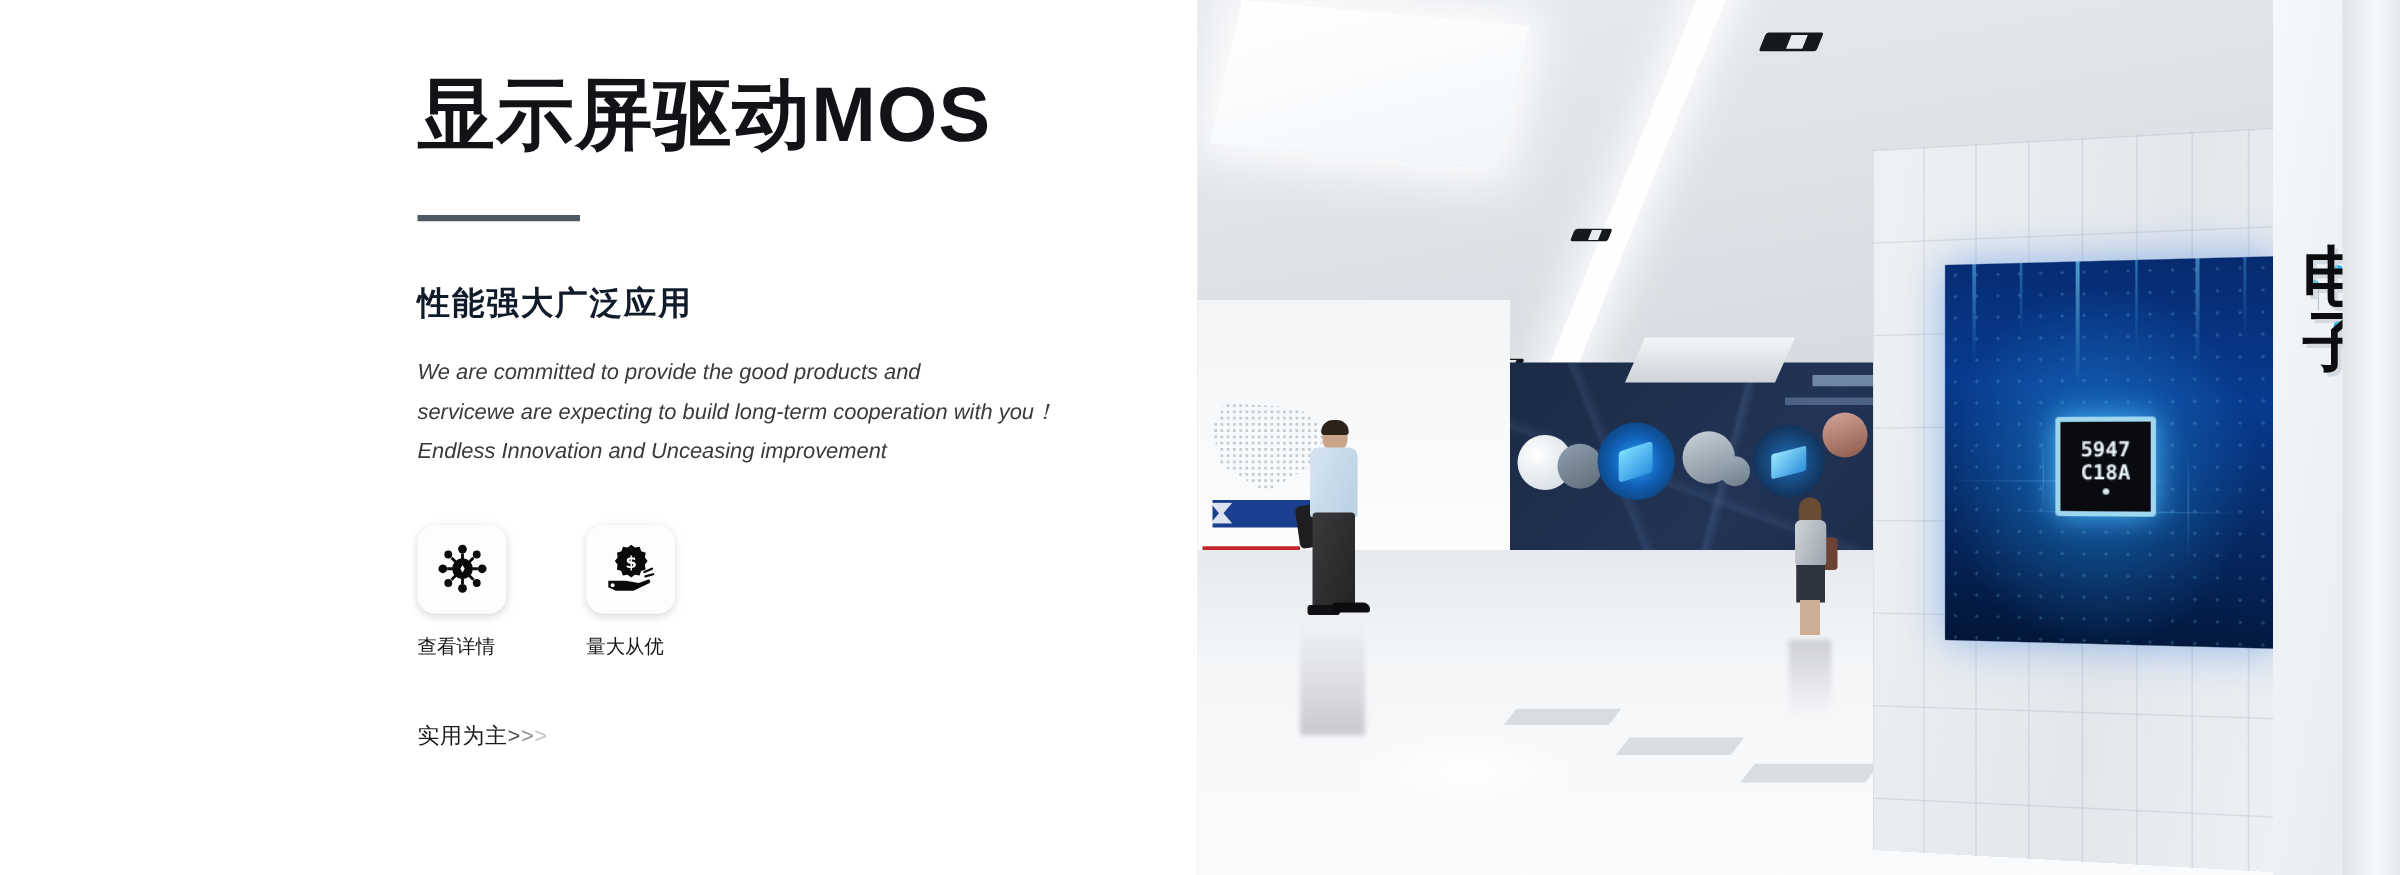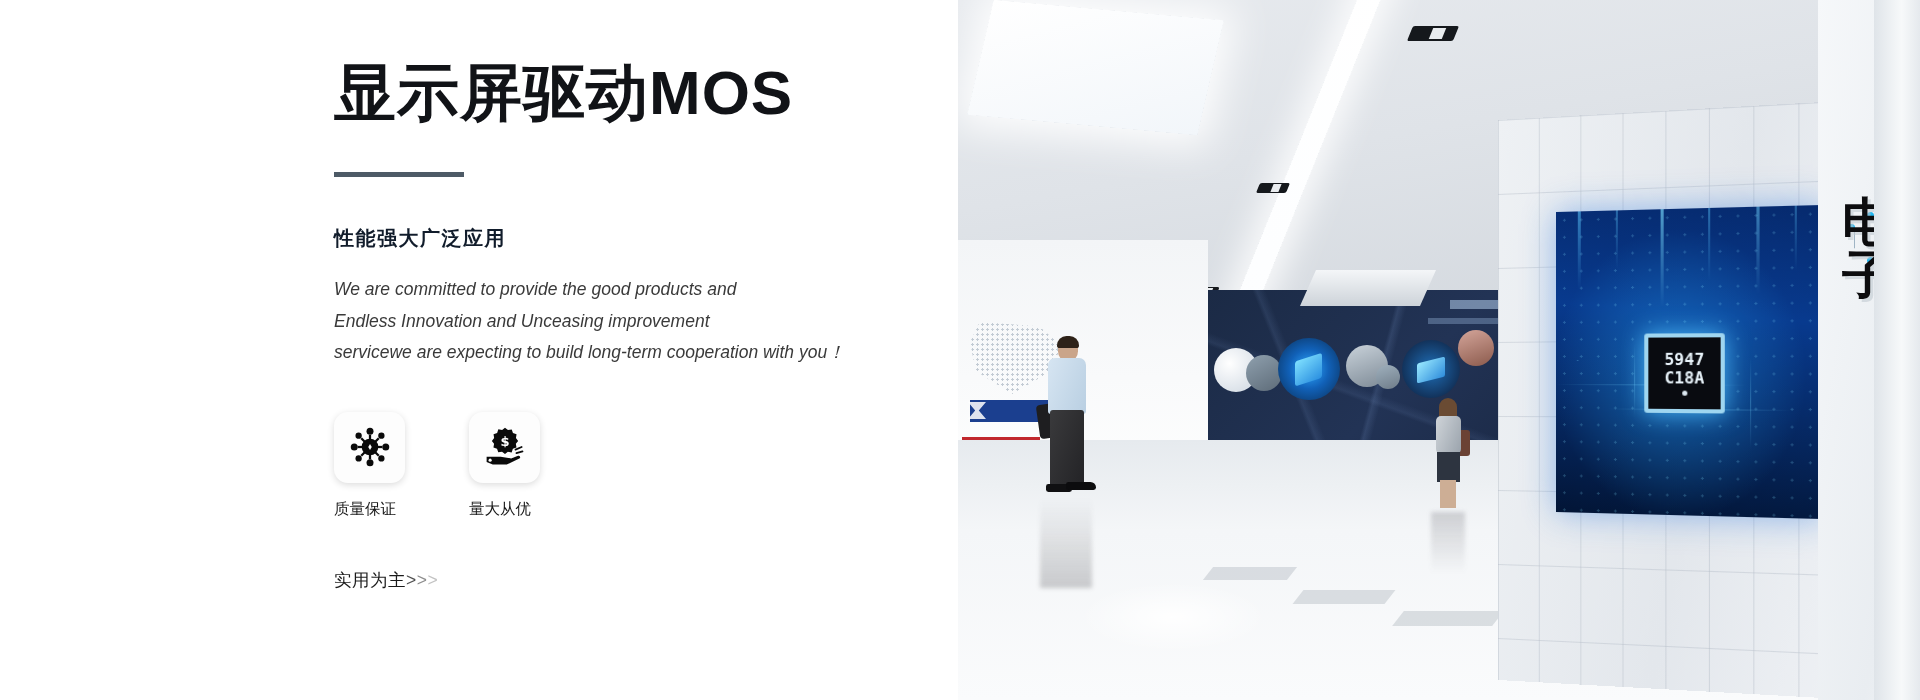--- a/index.html
+++ b/index.html
@@ -28,21 +28,21 @@
     letter-spacing:1px;
     white-space:nowrap;
   }
   .divider {
     width:130px; height:5px;
     background:#4d5a66;
     margin-top:45px;
   }
   .subhead {
     margin-top:48px;
-    font-size:20px;
+    font-size:26px;
     font-weight:700;
     color:#111c2b;
     letter-spacing:1.5px;
   }
   .paragraph {
     margin-top:22px;
     font-size:17.5px;
     line-height:1.78;
     color:#3a3a3a;
     font-weight:400;
@@ -311,22 +311,22 @@
     <div class="content">
 
       <h1 class="headline">显示屏驱动MOS</h1>
 
       <div class="divider"></div>
 
       <h2 class="subhead">性能强大广泛应用</h2>
 
       <p class="paragraph">
         <span>We are committed to provide the good products and</span>
+        <span>servicewe are expecting to build long-term cooperation with you！</span>
         <span>Endless Innovation and Unceasing improvement</span>
-        <span>servicewe are expecting to build long-term cooperation with you！</span>
       </p>
 
       
       <div class="features">
 
 
         <div class="feature">
           <div class="badge">
             <svg viewBox="0 0 48 48">
               <circle cx="24" cy="24" r="9.5"></circle>
@@ -344,21 +344,21 @@
                   <line x1="24" y1="33" x2="24" y2="38"></line>
                 <line x1="10" y1="24" x2="15" y2="24"></line>
                   <line x1="33" y1="24" x2="38" y2="24"></line>
                 <line x1="14" y1="14" x2="18" y2="18"></line>
                   <line x1="30" y1="18" x2="34" y2="14"></line>
                 <line x1="14" y1="34" x2="18" y2="30"></line>
                   <line x1="30" y1="30" x2="34" y2="34"></line>
               </g>
             </svg>
           </div>
-          <div class="feature-label">质量保证</div>
+          <div class="feature-label">查看详情</div>
         </div>
 
         <div class="feature">
           <div class="badge">
             <svg viewBox="0 0 48 48">
               <path d="M24 2l3.4 2.6 4.3-.7 1.4 4.1 4.1 1.4-.7 4.3L39 17l-2.6 3.4.7 4.3-4.1 1.4-1.4 4.1-4.3-.7L24 32l-3.4-2.6-4.3.7-1.4-4.1-4.1-1.4.7-4.3L9 17l2.6-3.4-.7-4.3 4.1-1.4 1.4-4.1 4.3.7z"></path>
               <text x="24" y="23" font-size="15" font-weight="bold" fill="#fff" text-anchor="middle" font-family="DejaVu Sans, sans-serif">$</text>
               <path d="M3 35h16l12 2 8-3c2-.7 3.4 2 1.4 3.2L26 44H10l-7-3z"></path>
               <circle cx="7" cy="39" r="1.8" fill="#fff"></circle>
               <g stroke="#0a0a0a" stroke-width="2" stroke-linecap="round">

